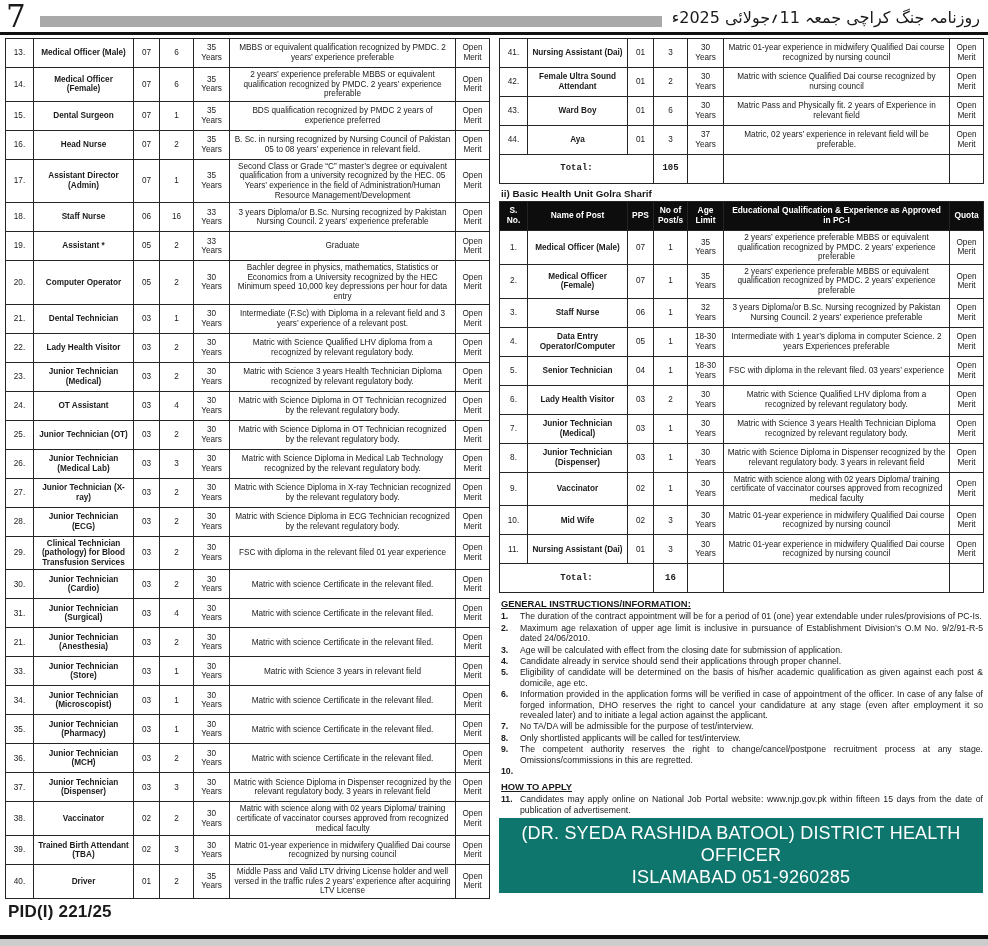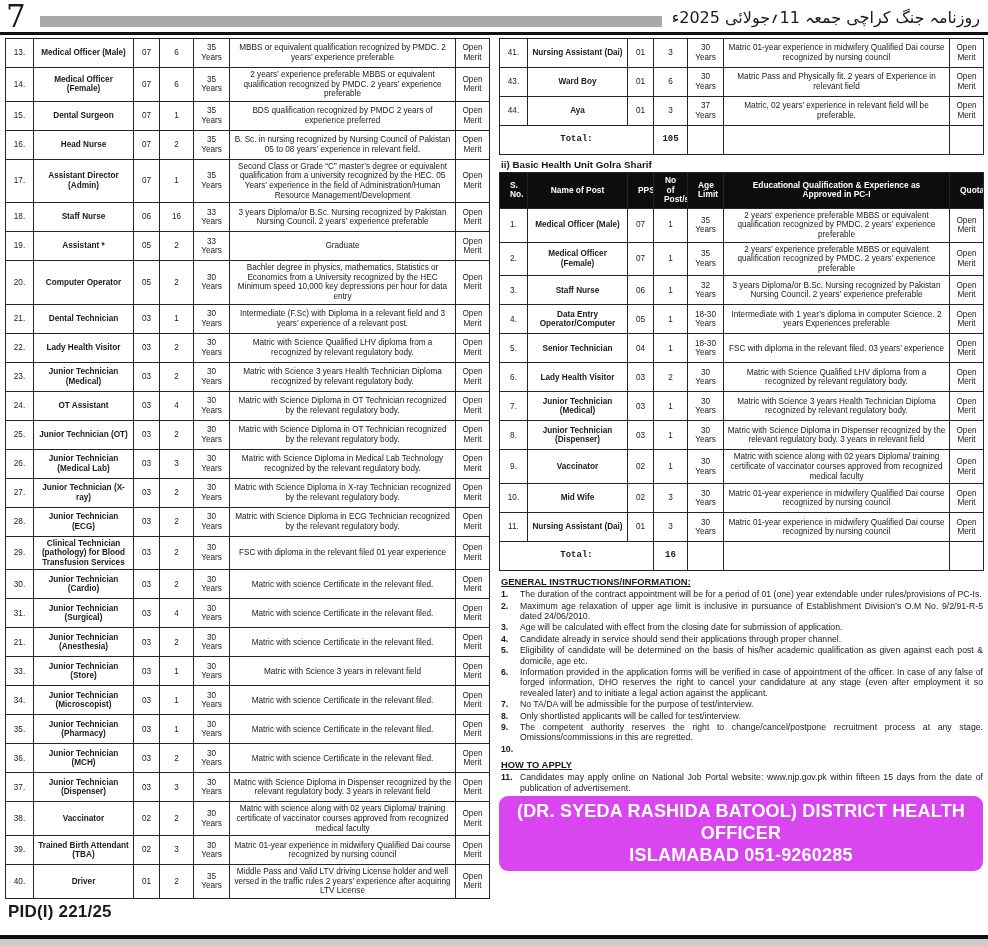--- a/index.html
+++ b/index.html
@@ -26,38 +26,37 @@
   table.job td, table.job th { border: 1px solid #242424; overflow: hidden; }
   table.job tr { height: 29px; }
   table.job td {
     padding: 2px 3px; vertical-align: middle; text-align: center;
     font-size: 8.2px; line-height: 9.6px;
   }
   td.c-post { font-weight: 700; font-size: 8.4px; line-height: 9.8px; }
   td.c-qual { text-align: left; font-size: 7.9px; line-height: 9.2px; padding: 2px 4px; }
   table.job thead th {
     background: #0d0d0d; color: #ffffff; font-weight: 700;
-    font-size: 8.4px; line-height: 9.6px; padding: 3px 10px; text-align: center;
+    font-size: 8.4px; line-height: 9.6px; padding: 3px 4px; text-align: center;
   }
   tr.total-row { height: 19px; }
   tr.total-row td { font-weight: 700; font-size: 9px; font-family: Liberation Mono, monospace; }
   .pid { font-weight: 700; font-size: 17px; padding: 3px 0 0 3px; letter-spacing: 0.2px; }
   
   .bhu-title { font-weight: 700; font-size: 9.8px; margin: 4px 0 2px 2px; }
   .instr-title { font-weight: 700; font-size: 9.4px; text-decoration: underline; margin: 5px 0 2px 2px; }
   .instr-list { margin-left: 2px; }
   .instr-item { display: flex; gap: 5px; font-size: 8.7px; line-height: 10.4px; margin-bottom: 1px; }
   .instr-num { font-weight: 700; min-width: 14px; flex: 0 0 14px; }
   .instr-text { text-align: justify; }
   
   .footer-box {
-    background: #d946ef; color: #ffffff; text-align: center; font-weight: 700;
+    background: #0f766e; color: #ffffff; text-align: center; font-weight: 400;
     font-size: 18px; line-height: 22px; padding: 4px 2px 5px 2px; margin-top: 3px;
     letter-spacing: 0.2px;
-    border-radius: 9px;
   }
   
   .bottom-rule { position: absolute; left: 0; right: 0; bottom: 7px; height: 4px; background: #101010; }
   .page-edge { position: absolute; left: 0; right: 0; bottom: 0; height: 7px; background: #cccccc; }
 </style>
 </head>
 <body>
 
 <div class="masthead">
   <div class="page-num">7</div>
@@ -350,20 +349,29 @@
           <col style="width:34px">
       </colgroup>
       <tbody>
           <tr>
             <td class="c-sno">41.</td>
             <td class="c-post">Nursing Assistant (Dai)</td>
             <td class="c-pps">01</td>
             <td class="c-posts">3</td>
             <td class="c-age">30 Years</td>
             <td class="c-qual">Matric 01-year experience in midwifery Qualified Dai course recognized by nursing council</td>
+            <td class="c-quota">Open Merit</td>
+          </tr>
+          <tr>
+            <td class="c-sno">42.</td>
+            <td class="c-post">Female Ultra Sound Attendant</td>
+            <td class="c-pps">01</td>
+            <td class="c-posts">2</td>
+            <td class="c-age">30 Years</td>
+            <td class="c-qual">Matric with science Qualified Dai course recognized by nursing council</td>
             <td class="c-quota">Open Merit</td>
           </tr>
           <tr>
             <td class="c-sno">43.</td>
             <td class="c-post">Ward Boy</td>
             <td class="c-pps">01</td>
             <td class="c-posts">6</td>
             <td class="c-age">30 Years</td>
             <td class="c-qual">Matric Pass and Physically fit. 2 years of Experience in relevant field</td>
             <td class="c-quota">Open Merit</td>

